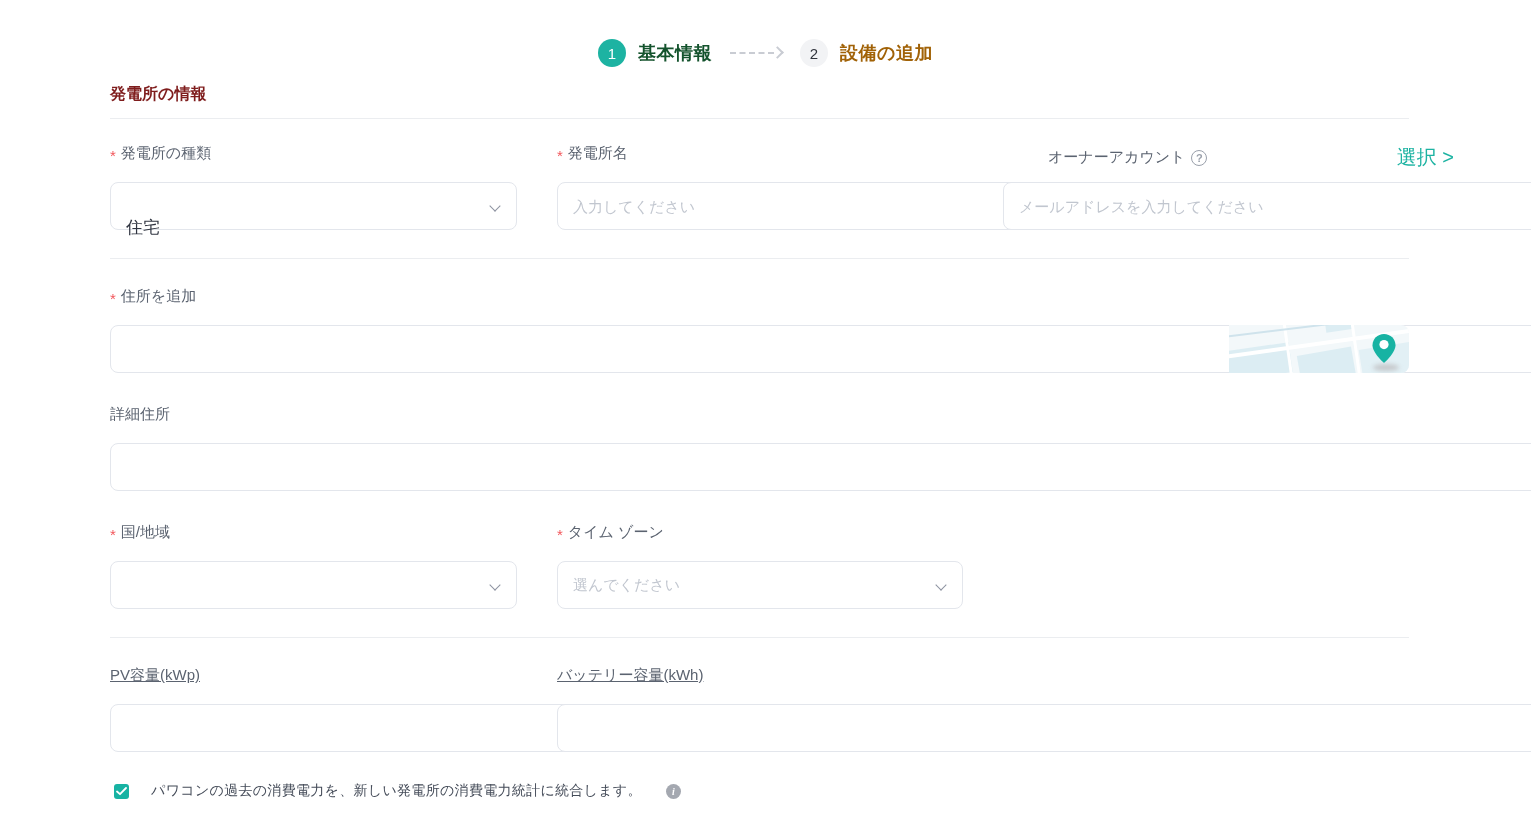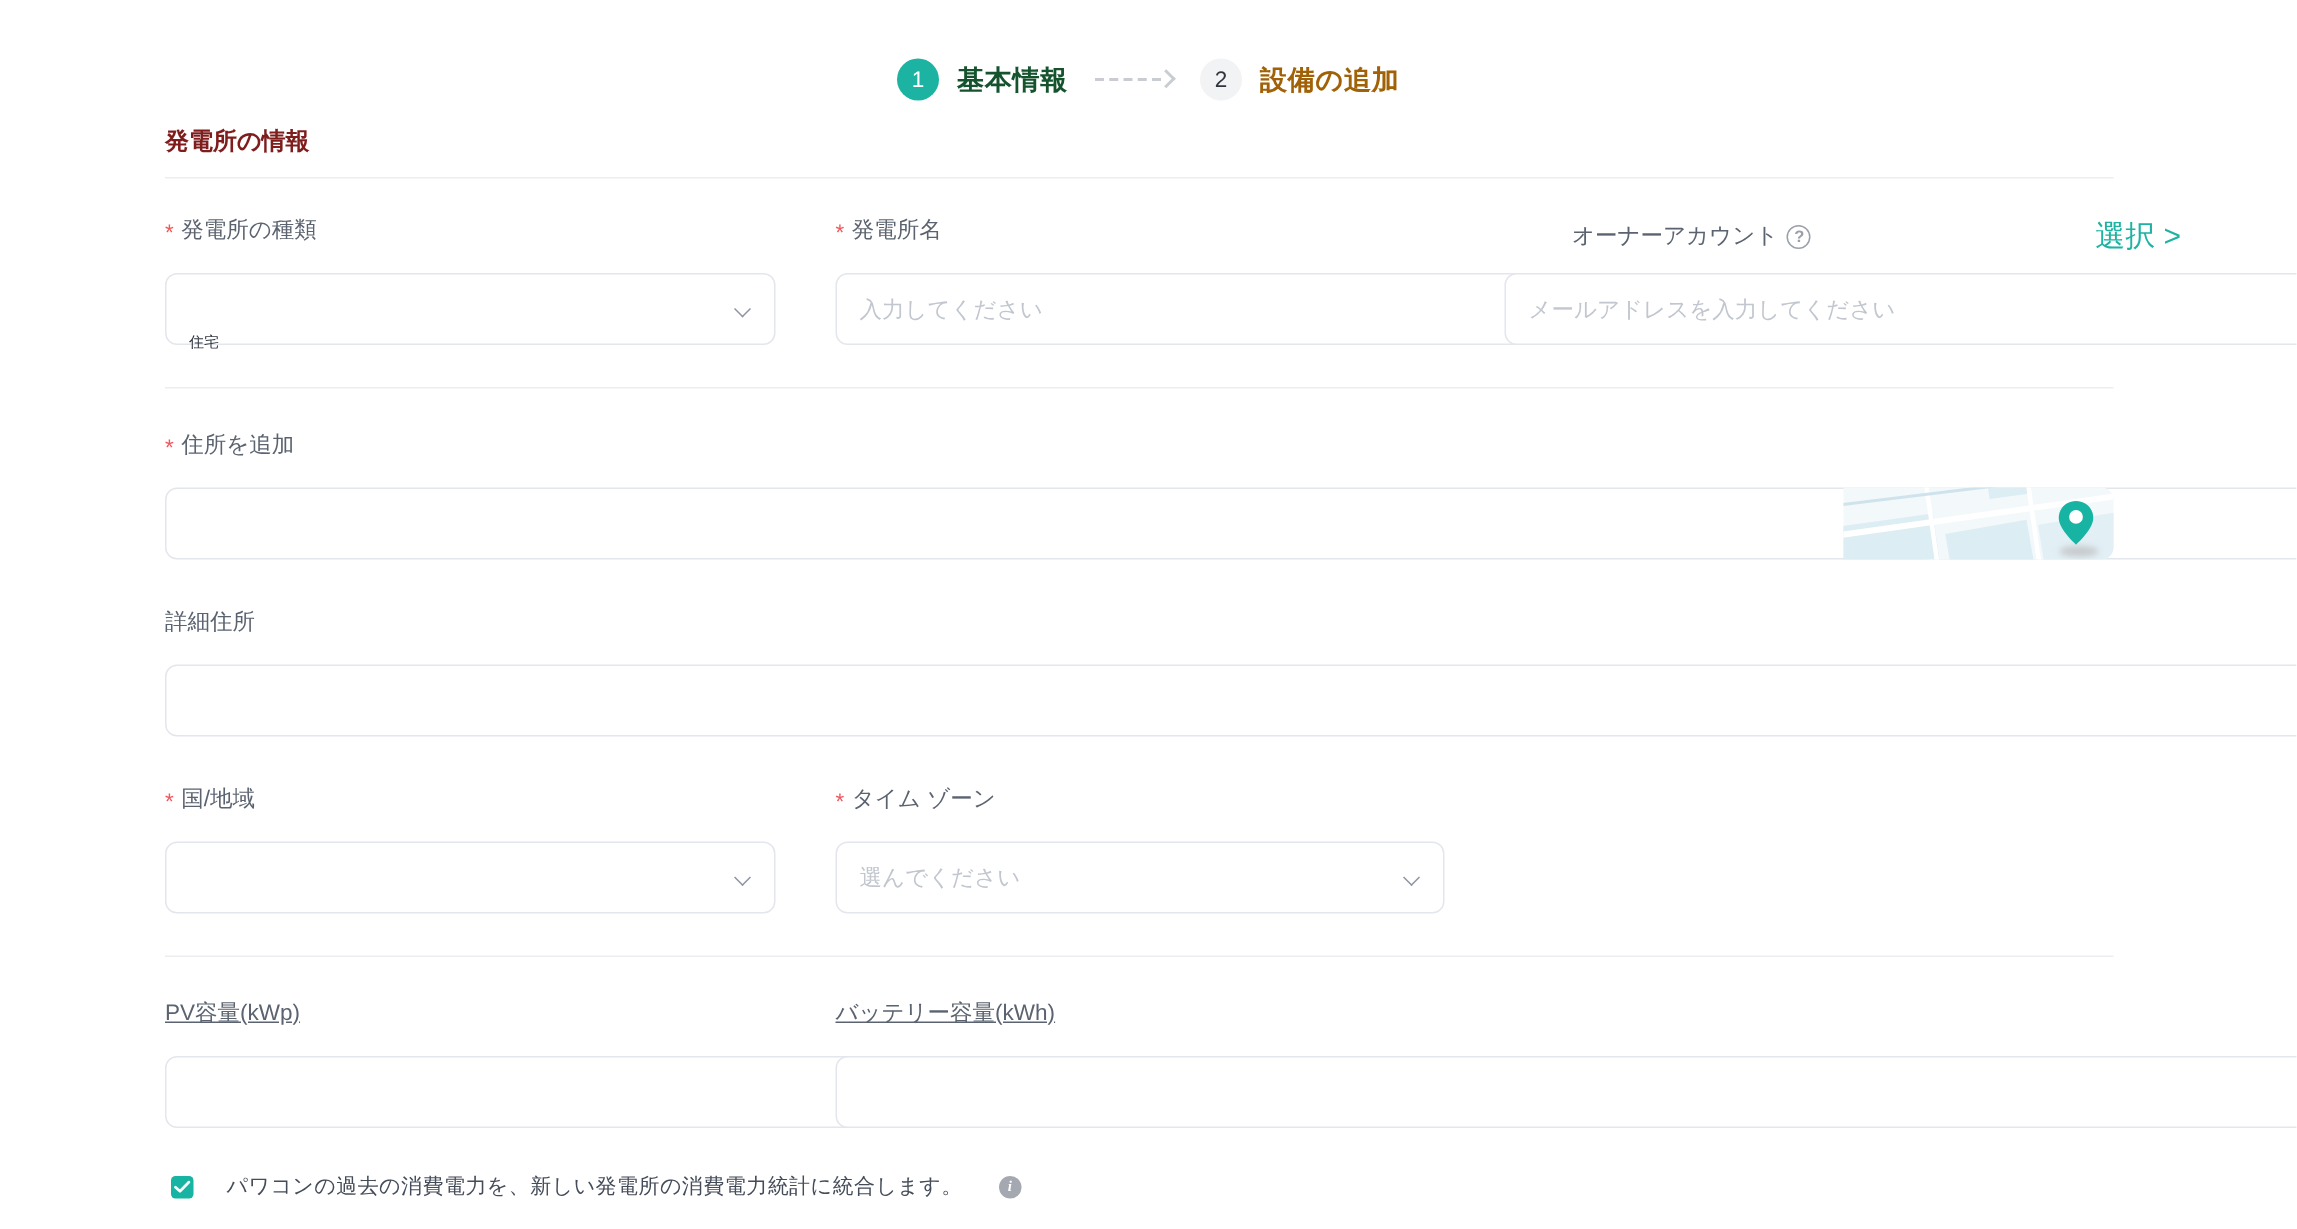--- a/index.html
+++ b/index.html
@@ -36,21 +36,21 @@
   .field-label { position:absolute; font-size:15px; color:#5b6370; display:flex;
     align-items:center; gap:4px; white-space:nowrap; }
   .req { color:#f2555a; font-size:15px; margin-right:1px; position:relative; top:2px; }
 
   
   .ctl { position:absolute; height:48px; border:1px solid #e3e6ec; border-radius:8px;
     background:#fff; font-size:15px; color:#2f3440; display:flex; align-items:center;
     padding:0 15px; }
   input.ctl { outline:none; width:100%; }
   input.ctl::placeholder { color:#c1c6cf; opacity:1; }
-  .select-value { flex:1; font-size:10px; color:#2f3440;margin-top:43px; }
+  .select-value { flex:1; font-size:17px; color:#2f3440;margin-top:43px; }
   .select-placeholder { flex:1; font-size:15px; color:#c1c6cf; }
   .chevron { width:10px; height:10px; position:relative; flex:none; }
   .chevron::before { content:""; position:absolute; left:0; top:1px; width:7px; height:7px;
     border-right:1.5px solid #8d93a1; border-bottom:1.5px solid #8d93a1; transform:rotate(45deg); }
 
   
   .col1 { left:110px; width:407px; }
   .col2 { left:557px; width:406px; }
   .col3 { left:1003px; width:406px; }
   .row1-label { top:144px; }

